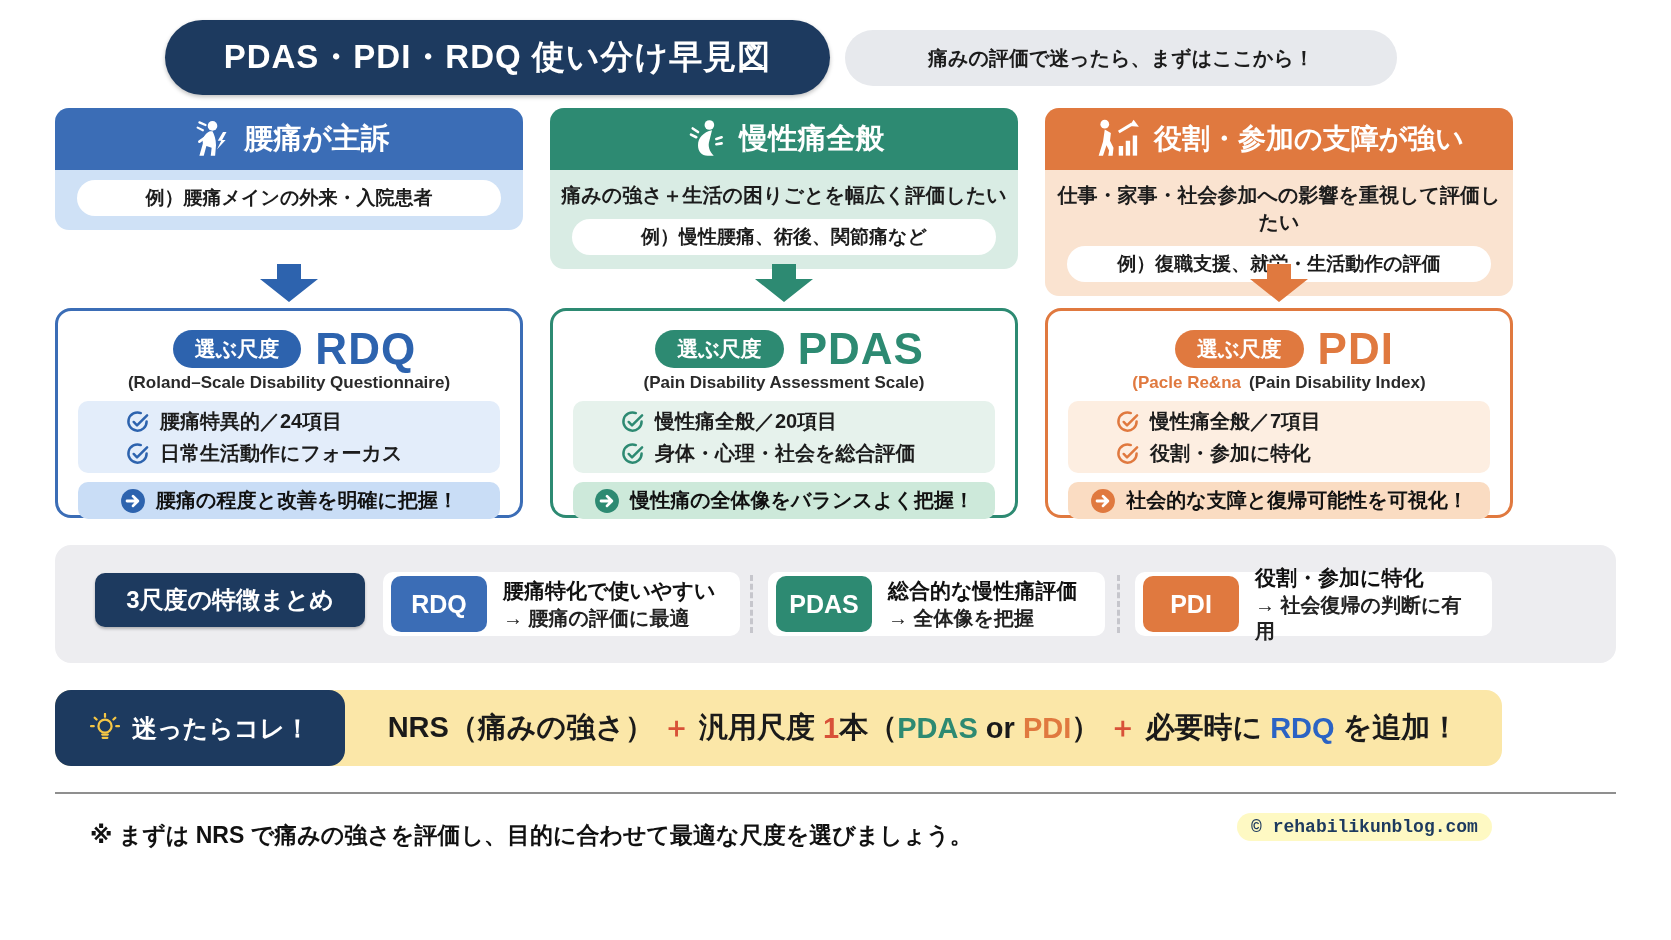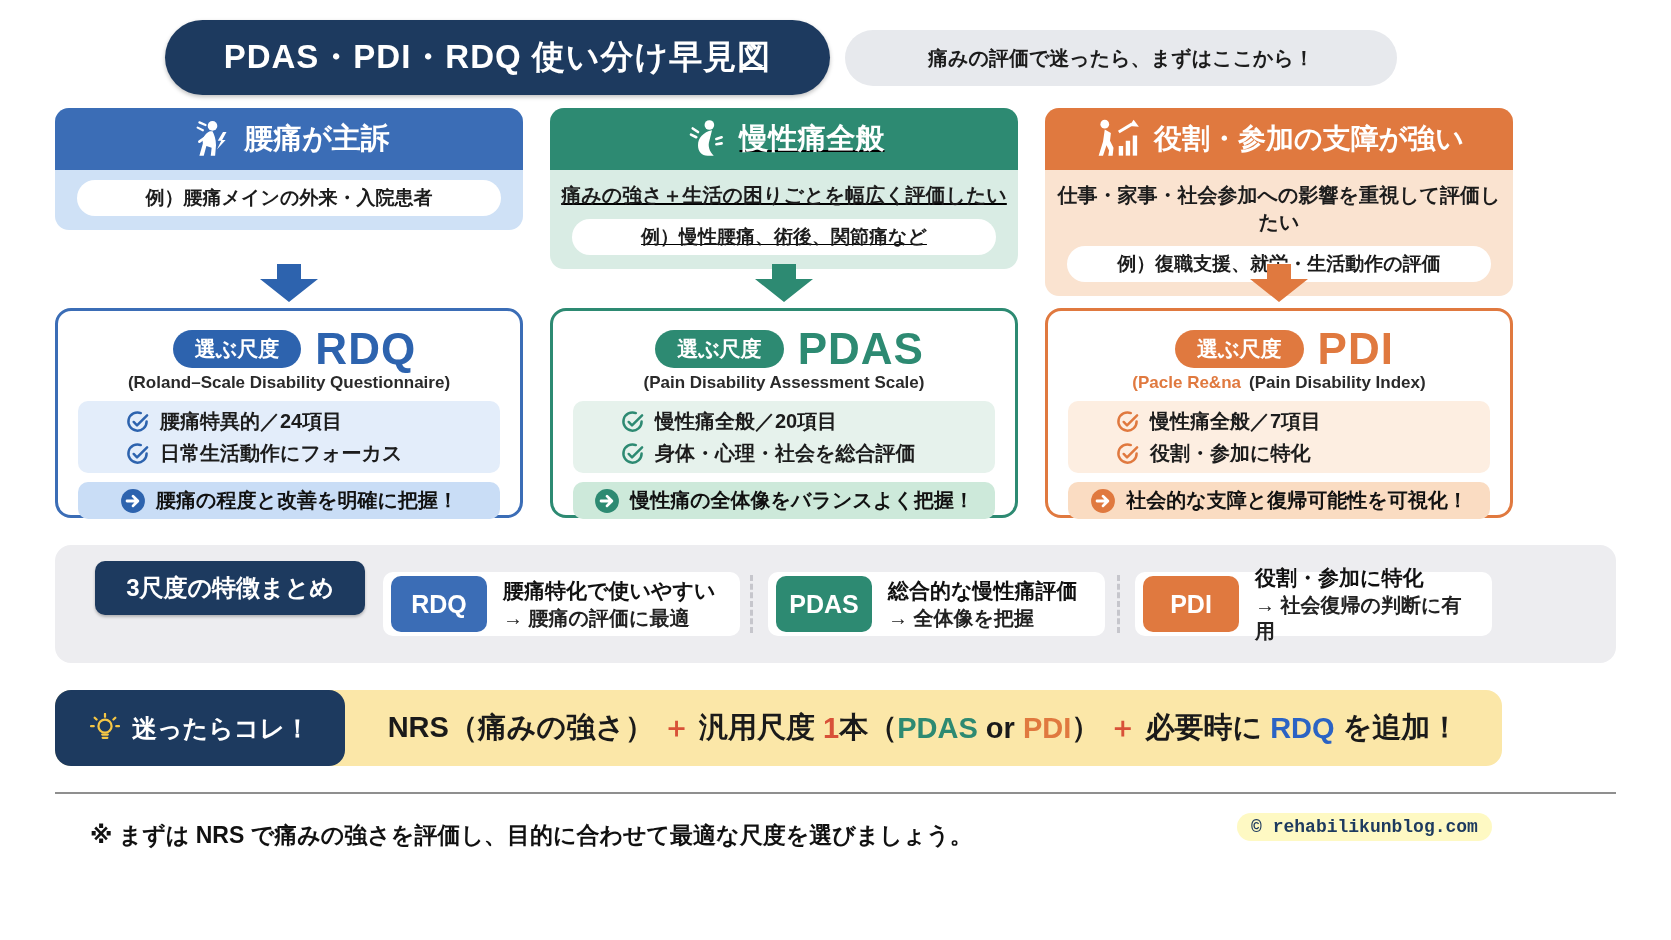--- a/index.html
+++ b/index.html
@@ -61,21 +61,21 @@
   .card-highlight {
     margin:9px 20px 0; border-radius:10px; height:37px; display:flex; align-items:center;
     justify-content:center; gap:10px; font-size:20px; font-weight:bold; color:#111;
   }
   .k1 .card-highlight { background:#c9ddf6; } .k2 .card-highlight { background:#cde9da; } .k3 .card-highlight { background:#fadcc2; }
   .goarrow { width:26px; height:26px; flex:0 0 auto; }
   .k1 .goarrow { color:#2d63ae; } .k2 .goarrow { color:#2d8a72; } .k3 .goarrow { color:#e0793f; }
   
   .summary { position:absolute; left:55px; top:545px; width:1561px; height:118px; background:#ededf0; border-radius:16px; }
   .summary-label {
-    position:absolute; left:40px; top:16px; width:270px; height:54px; background:#1d3a5f;
+    position:absolute; left:40px; top:28px; width:270px; height:54px; background:#1d3a5f;
     border-radius:10px; color:#fff; font-weight:bold; font-size:24px; display:flex;
     align-items:center; justify-content:center; box-shadow:0 2px 3px rgba(0,0,0,.25);
   }
   .summary-item {
     position:absolute; top:27px; height:64px; background:#fff; border-radius:10px;
     display:flex; align-items:center; gap:16px; padding:0 14px 0 8px; box-sizing:border-box;
   }
   .summary-badge {
     width:96px; height:56px; border-radius:10px; color:#fff; font-size:25px; font-weight:bold;
     display:flex; align-items:center; justify-content:center; flex:0 0 auto;
@@ -124,21 +124,21 @@
           <path d="M20 22 L13 27" stroke="#fff" stroke-width="3" stroke-linecap="round"></path>
           <polygon points="40,16 34,26 38,26 33,36 43,25 39,25 44,16" fill="#fff"></polygon>
           <path d="M13 5 l7 3 M11 11 l6 3" stroke="#fff" stroke-width="2.5" stroke-linecap="round"></path>
         </svg>
         <span>腰痛が主訴</span>
       </div>
       <div class="col-example">例）腰痛メインの外来・入院患者</div>
     </div>
   </div>
 
-  <div class="col c2" style="left:550px;text-decoration:underline;">
+  <div class="col c2" style="left:550px;">
     <div class="col-panel">
       <div class="col-head">
         <svg class="hicon" viewBox="0 0 48 48" width="42" height="42">
           <circle cx="29" cy="8" r="5.5" fill="#fff"></circle>
           <path d="M32 14 C22 16 16 23 16 31 C16 38 20 43 27 43 L34 43 C29 38 27 32 29 26 Z" fill="#fff"></path>
           <path d="M10 12 l6 4 M8 19 l6 3" stroke="#fff" stroke-width="3" stroke-linecap="round"></path>
           <path d="M43 22 l-6 2 M43 29 l-6 1" stroke="#fff" stroke-width="3" stroke-linecap="round"></path>
         </svg>
         <span>慢性痛全般</span>
       </div>

